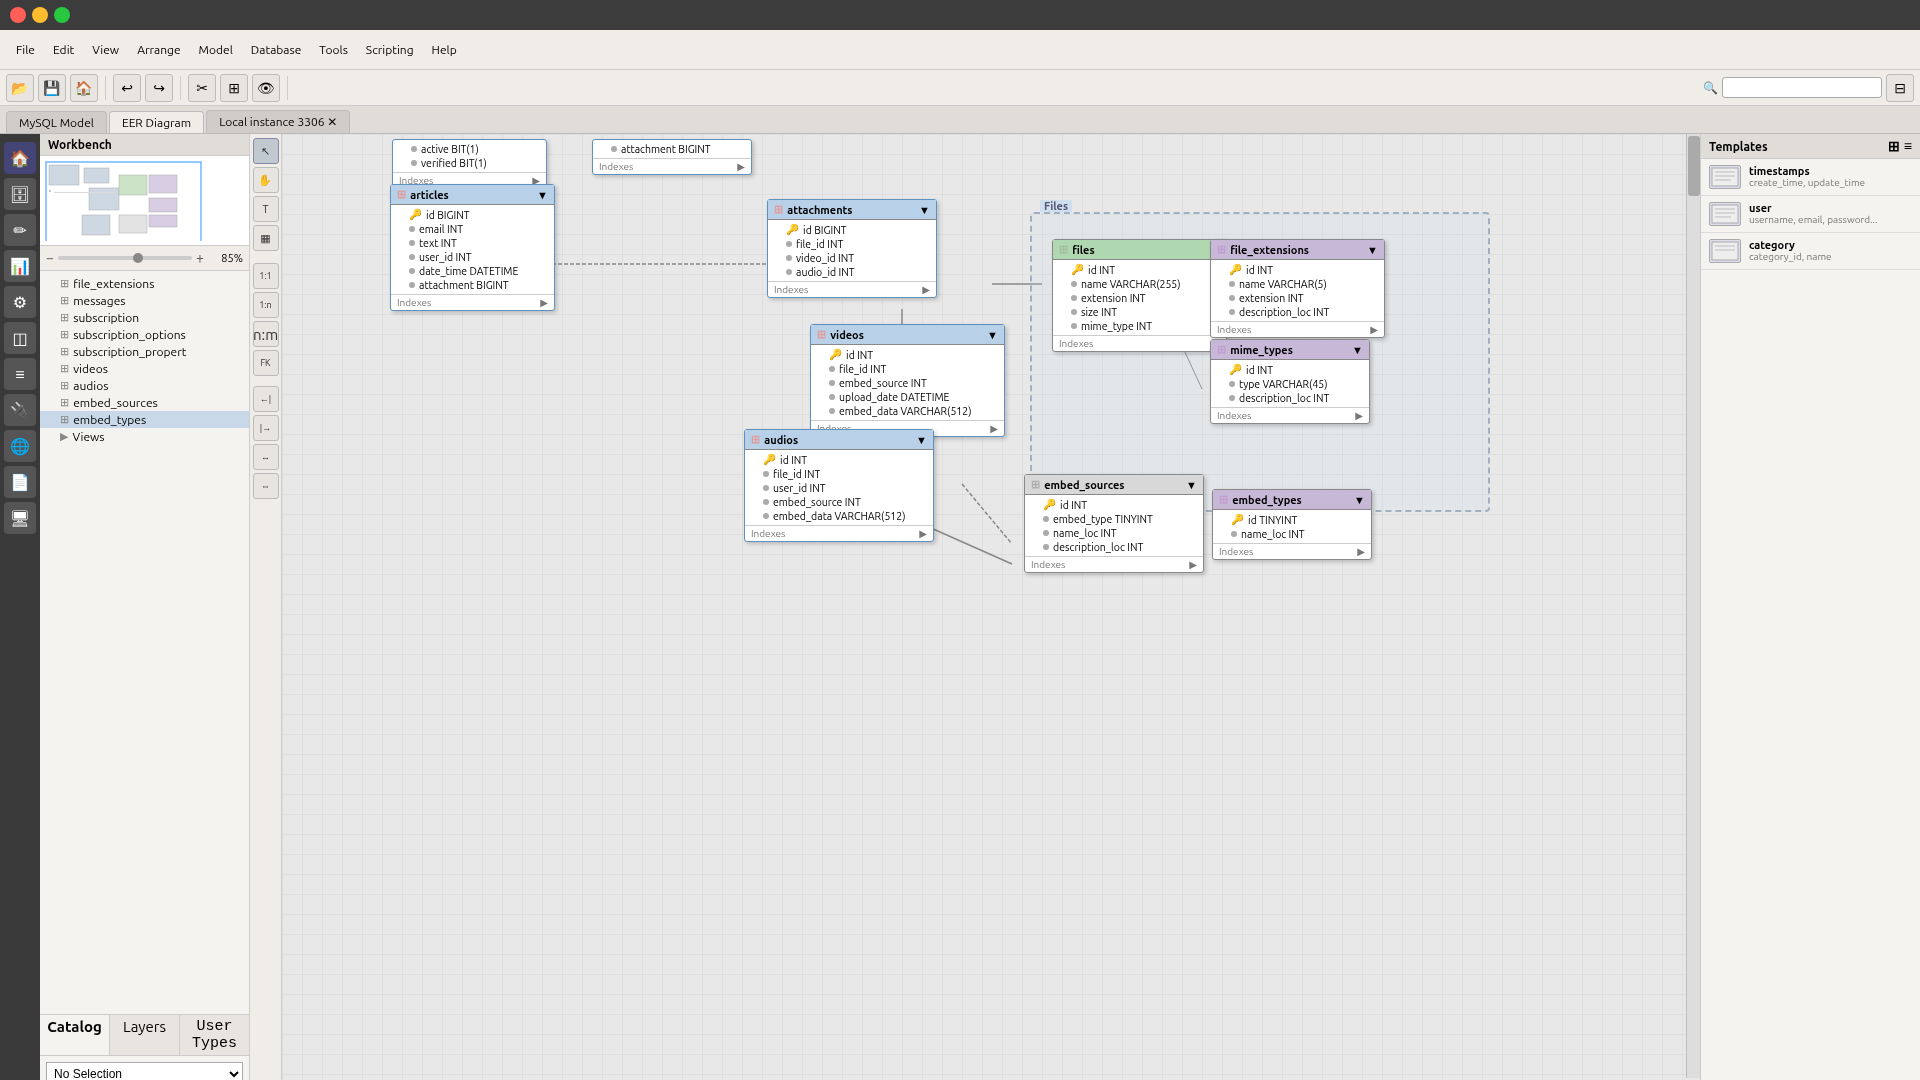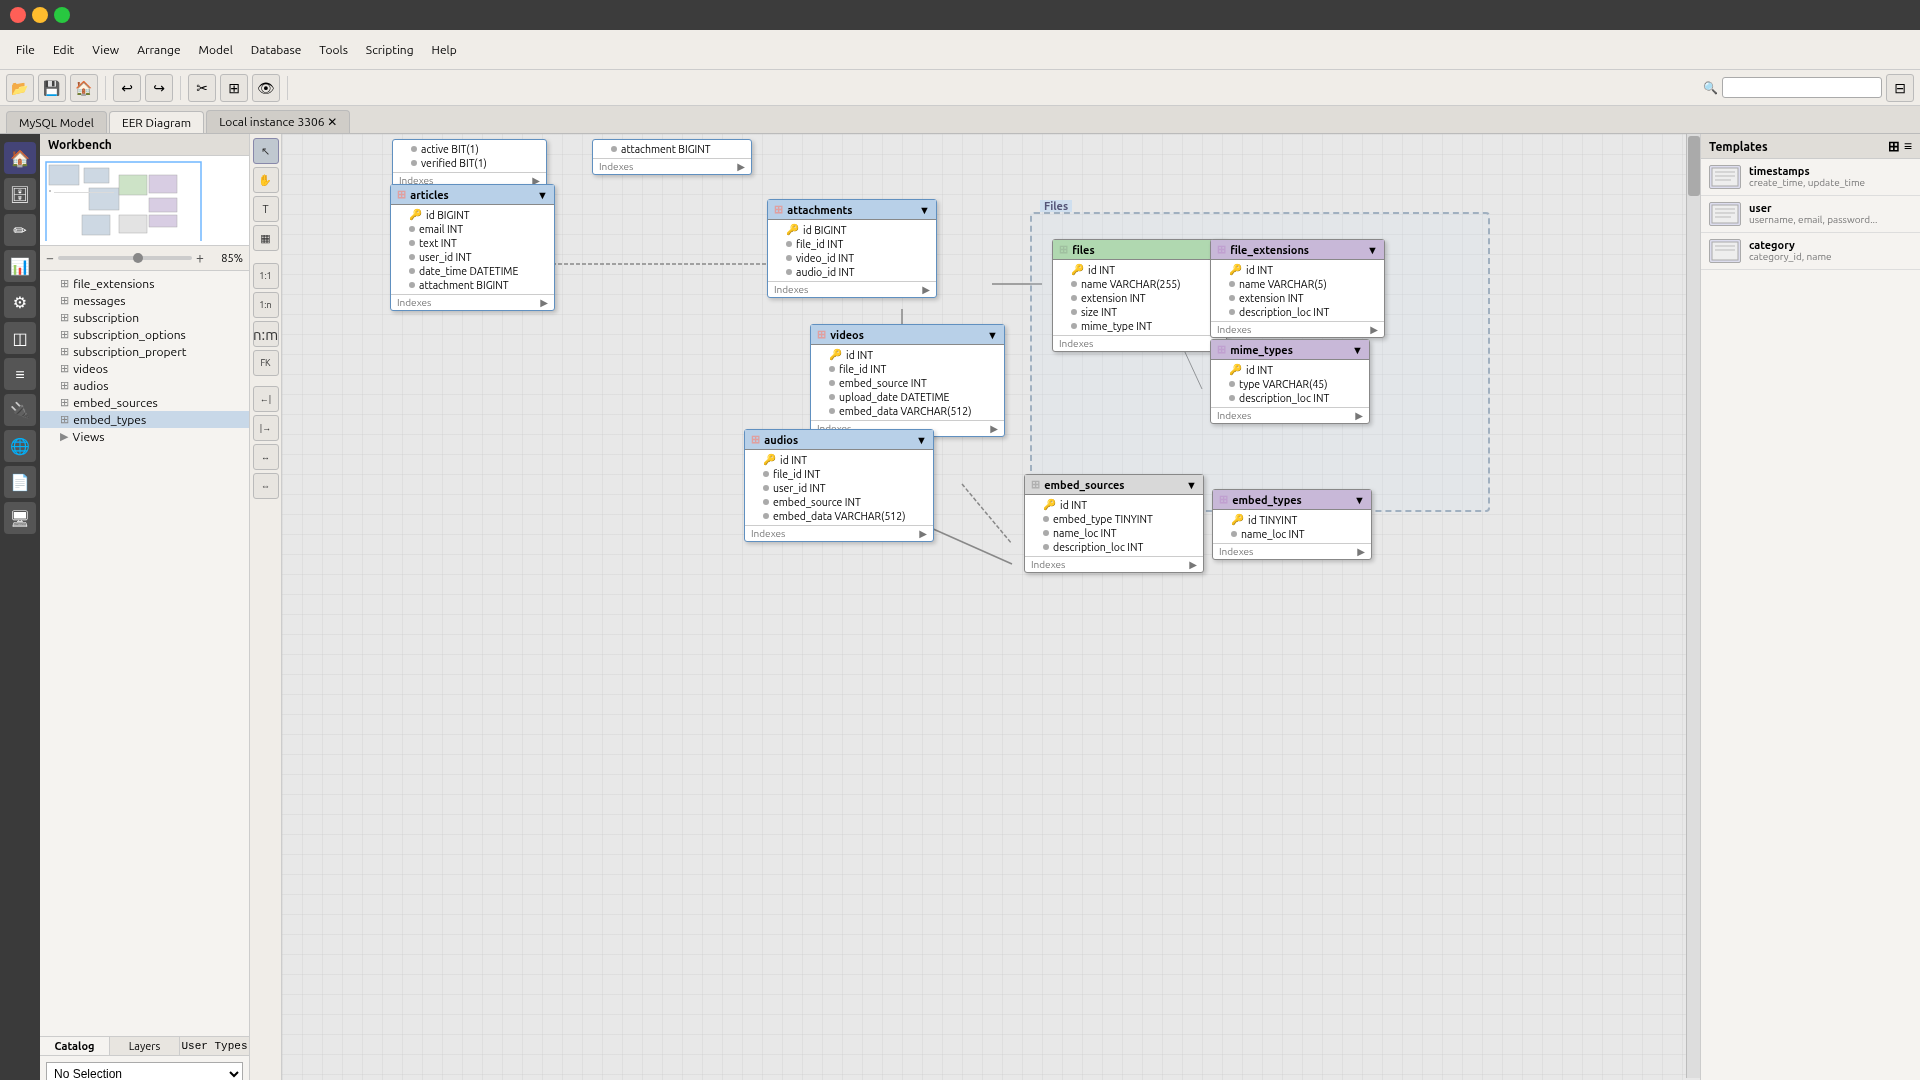--- a/index.html
+++ b/index.html
@@ -326,21 +326,21 @@
     
     
     #left-bottom-tabs {
       border-top: 1px solid #ccc;
       display: flex;
     }
     .lb-tab {
       flex: 1;
       padding: 3px 0;
       text-align: center;
-      font-size: 11px;
+      font-size: 15px;
       cursor: pointer;
       border-right: 1px solid #ccc;
       background: #e8e5e0;
     }
     .lb-tab.active { background: #f5f3f0; font-weight: bold; }
     .lb-tab:last-child { border-right: none; font-family: Liberation Mono, monospace; }
     
     
     #connectors {
       position: absolute;

